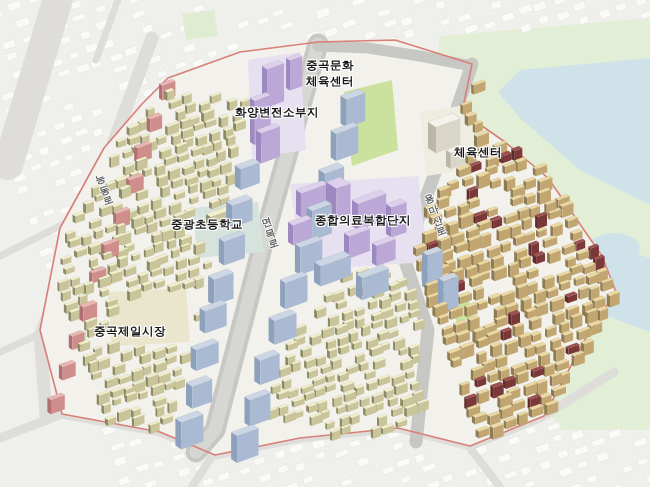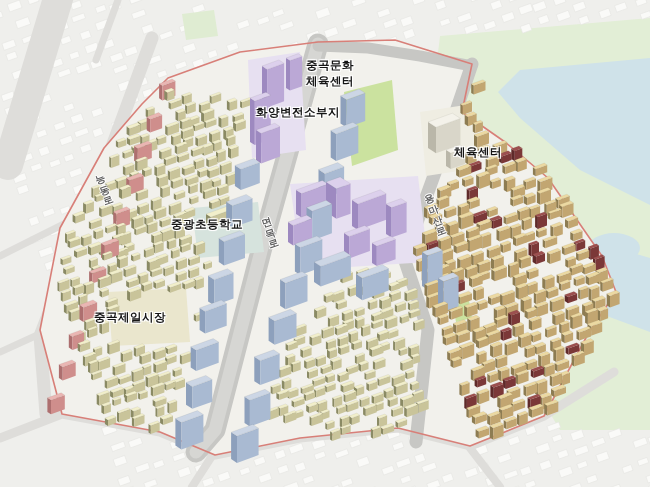--- a/index.html
+++ b/index.html
@@ -2051,20 +2051,21 @@
       <polygon points="175.4,418.6 181.5,422.5 181.5,449.6 175.4,445.6" fill="#8da0bc"></polygon>
       <polygon points="181.5,422.5 203.4,414.6 203.4,441.6 181.5,449.6" fill="#a9bad2"></polygon>
       <polygon points="175.4,418.6 197.4,410.6 203.4,414.6 181.5,422.5" fill="#ccd6e5" stroke="rgba(60,60,40,0.18)" stroke-width="0.4"></polygon>
       <polygon points="231.1,432.2 237.0,436.0 237.0,462.9 231.1,459.1" fill="#8da0bc"></polygon>
       <polygon points="237.0,436.0 258.6,428.2 258.6,455.1 237.0,462.9" fill="#a9bad2"></polygon>
       <polygon points="231.1,432.2 252.7,424.4 258.6,428.2 237.0,436.0" fill="#ccd6e5" stroke="rgba(60,60,40,0.18)" stroke-width="0.4"></polygon>
     </svg>
 
   <div class="map-label place-label" style="left: 294px; top: 74px; margin-left: 36px;">중곡문화
 체육센터</div>
-  <div class="map-label place-label" style="left: 298px; top: 113px;">화양변전소부지</div>
+  <div class="map-label place-label" style="left: 277px; top: 113px;">화양변전소부지</div>
   <div class="map-label place-label" style="left: 207px; top: 225px;">중광초등학교</div>
-  <div class="map-label place-label" style="left: 130px; top: 318px;">중곡제일시장</div>
+  <div class="map-label place-label" style="left: 363px; top: 221px;">종합의료복합단지</div>
+  <div class="map-label place-label" style="left: 130px; top: 332px;">중곡제일시장</div>
   <div class="map-label place-label" style="left: 478px; top: 153px;">체육센터</div>
   <div class="map-label road-label" style="left: 102px; top: 185px; transform: translate(-50%, -50%) rotate(-20deg);">능동로</div>
   <div class="map-label road-label" style="left: 268px; top: 228px; transform: translate(-50%, -50%) rotate(-18deg);">면목로</div>
   <div class="map-label road-label" style="left: 433px; top: 210px; transform: translate(-50%, -50%) rotate(-20deg);">용마산로</div>
 </div>
 
 </body></html>

